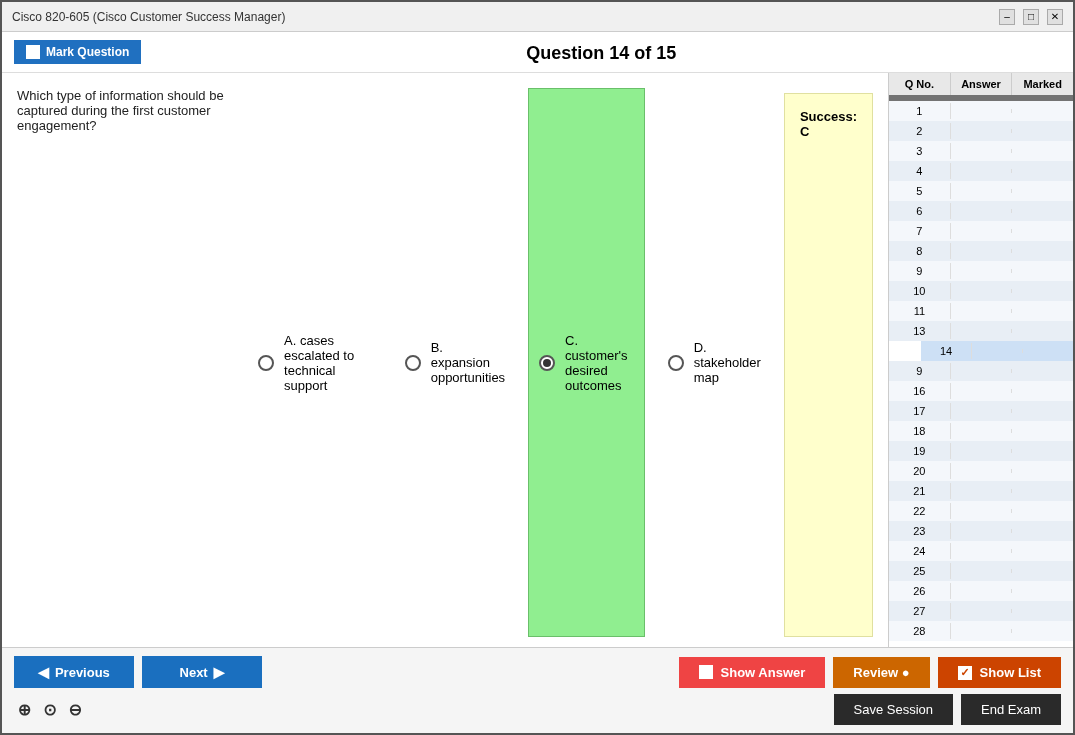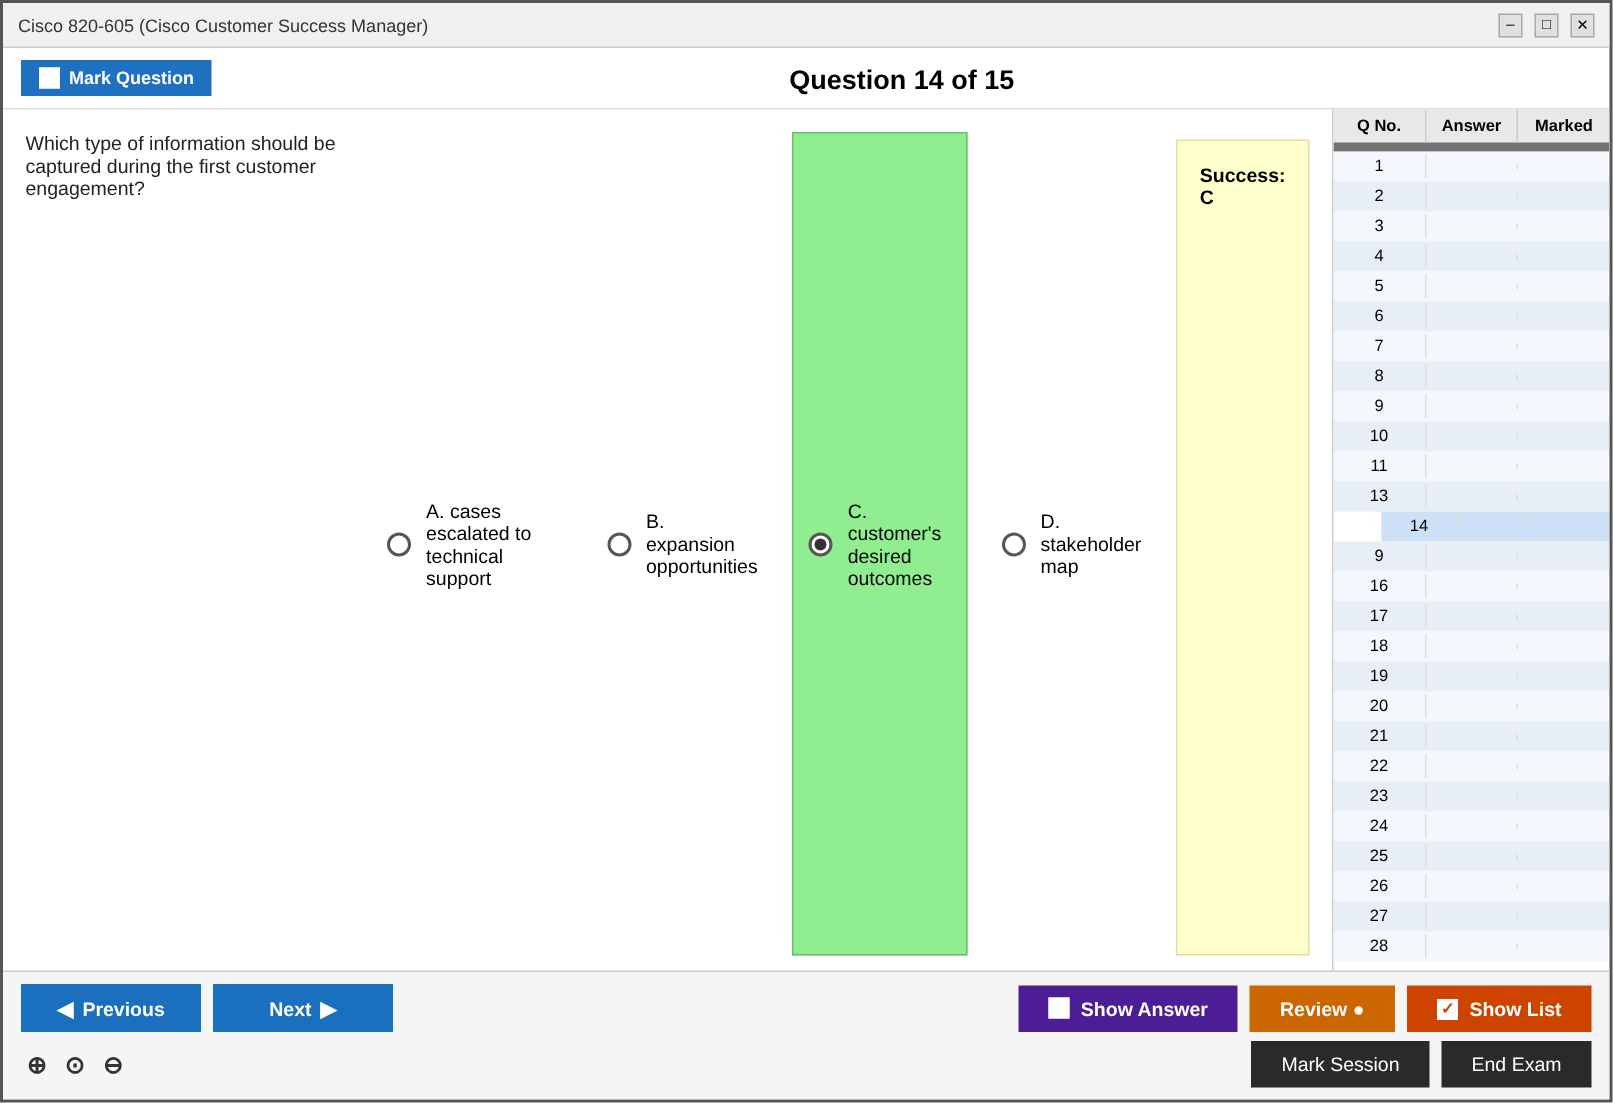--- a/index.html
+++ b/index.html
@@ -51,21 +51,21 @@
     .q-row.highlighted { background: #cde0f5; margin-left: 32px; }
     .q-cell { flex: 1; padding: 2px 4px; font-size: 11px; text-align: center; border-right: 1px solid #ddd; }
     .q-cell:last-child { border-right: none; }
 
     
     .bottom-bar { border-top: 1px solid #ccc; background: #f5f5f5; padding: 8px 12px; display: flex; flex-direction: column; gap: 6px; }
     .bottom-row1 { display: flex; gap: 8px; align-items: center; }
     .bottom-row2 { display: flex; gap: 8px; align-items: center; justify-content: flex-end; }
     .nav-btn { background: #1a6fbf; color: white; border: none; padding: 8px 20px; font-size: 13px; font-weight: bold; cursor: pointer; display: flex; align-items: center; gap: 6px; min-width: 120px; justify-content: center; }
     .nav-btn .arrow { font-size: 14px; }
-    .show-answer-btn { background: #4c1d95; color: white; border: none; padding: 8px 20px; font-size: 13px; font-weight: bold; cursor: pointer; display: flex; align-items: center; gap: 8px; margin-left: auto; }
+    .show-answer-btn { background: #ef4444; color: white; border: none; padding: 8px 20px; font-size: 13px; font-weight: bold; cursor: pointer; display: flex; align-items: center; gap: 8px; margin-left: auto; }
     .review-btn { background: #cc6600; color: white; border: none; padding: 8px 20px; font-size: 13px; font-weight: bold; cursor: pointer; }
     .show-list-btn { background: #cc4400; color: white; border: none; padding: 8px 20px; font-size: 13px; font-weight: bold; cursor: pointer; display: flex; align-items: flex-end; gap: 8px; }
     .save-session-btn { background: #2a2a2a; color: white; border: none; padding: 8px 20px; font-size: 13px; cursor: pointer; margin-left: auto; }
     .end-exam-btn { background: #2a2a2a; color: white; border: none; padding: 8px 20px; font-size: 13px; cursor: pointer; }
     .zoom-controls { display: flex; gap: 4px; align-items: center; }
     .zoom-btn { background: none; border: none; cursor: pointer; font-size: 14px; color: #333; padding: 2px 4px; }
 
     .checkbox-white { width: 14px; height: 14px; border: 2px solid white; background: white; display: inline-block; flex-shrink: 0; }
     .checkbox-checked { width: 14px; height: 14px; border: 2px solid white; background: white; display: inline-block; flex-shrink: 0; position: relative; }
     .checkbox-checked::after { content: '✓'; color: #cc4400; font-size: 11px; font-weight: bold; position: absolute; top: -2px; left: 1px; }
@@ -291,20 +291,20 @@
         <span>Show List</span>
       </button>
     </div>
     <div class="bottom-row2">
       <div class="zoom-controls">
         <button class="zoom-btn" style="font-size: 16px; font-weight: bold;">⊕</button>
         <button class="zoom-btn" style="font-size: 16px; font-weight: bold;">⊙</button>
         <button class="zoom-btn" style="font-size: 16px; font-weight: bold;">⊖</button>
       </div>
       <button class="save-session-btn">
-        <span>Mark Session</span>
+        <span>Save Session</span>
       </button>
       <button class="end-exam-btn">
         <span>End Exam</span>
       </button>
     </div>
   </div>
 </div>
 
 </body></html>

